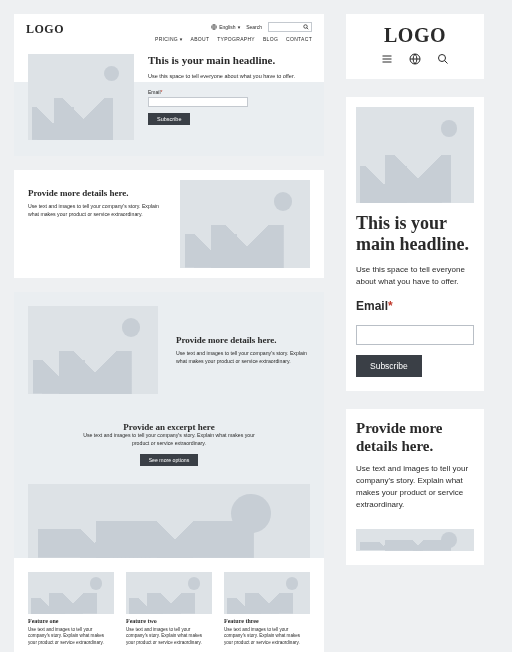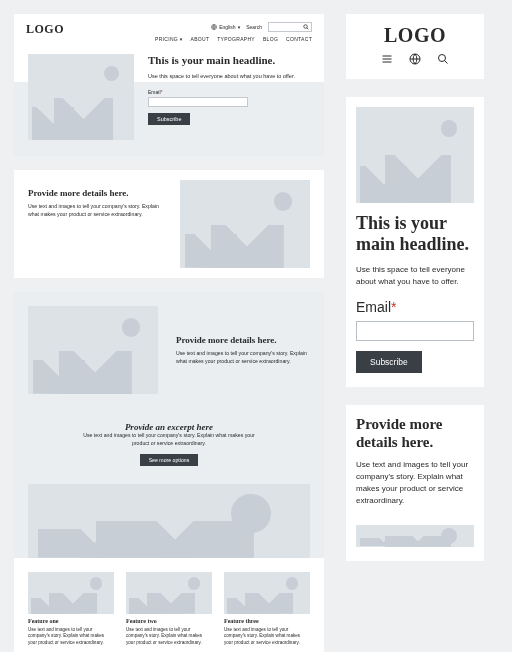--- a/index.html
+++ b/index.html
@@ -63,42 +63,42 @@
   .row2 .ph { width: 130px; height: 88px; }
   .h2 { font-size: 9px; font-weight: 700; margin-bottom: 5px; }
   .body { font-size: 5.2px; line-height: 1.5; }
 
   .sec3-wrap { background: #eaeef1; }
   .sec3-top { display: flex; gap: 18px; padding: 14px; align-items: center; }
   .sec3-top .ph { width: 130px; height: 88px; }
   .sec3-top .txt { flex: 1; }
 
   .excerpt { text-align: center; padding: 14px 20px 10px; }
-  .excerpt .h2 { margin-bottom: 0; font-style: italic; }
+  .excerpt .h2 { margin-bottom: 0; }
   .btn2 { background: #3a3f46; color: #fff; border: none; padding: 3px 9px; font-size: 5.2px; margin-top: 6px; cursor: pointer; }
   .bigph { margin: 8px 14px 0; }
   .bigph .ph { width: 100%; height: 74px; }
 
   .features { display: flex; gap: 12px; padding: 14px; background: #fff; }
   .feat { flex: 1; }
   .feat .ph { width: 100%; height: 42px; margin-bottom: 4px; }
   .feat .ft { font-size: 6px; font-weight: 700; margin-bottom: 3px; }
   .feat .fb { font-size: 4.6px; line-height: 1.5; }
 
   
   .col-mobile { width: 138px; flex: 0 0 auto; display: flex; flex-direction: column; }
   .msec { background: #fff; padding: 10px 10px 14px; }
   .mlogo { font-size: 20px; font-weight: 700; letter-spacing: 0.5px; text-align: center; margin-bottom: 6px; }
   .mnav { display: flex; justify-content: center; gap: 16px; font-size: 10px; }
   .mnav span { cursor: pointer; }
   .mhero { }
   .mhero .ph { width: 100%; height: 96px; margin-bottom: 10px; }
   .mhl { font-size: 18px; font-weight: 700; line-height: 1.15; margin-bottom: 10px; }
   .msub { font-size: 8px; line-height: 1.4; margin-bottom: 12px; }
-  .mlbl { font-size: 14px; margin-bottom: 6px; }
+  .mlbl { font-size: 12px; margin-bottom: 12px; font-weight: bold; }
   input.mfld { width: 100%; border: 1px solid #b9bfc6; height: 20px; font-size: 8px; padding: 0 4px; }
   .mbtn { background: #3a3f46; color: #fff; border: none; padding: 6px 14px; font-size: 8.5px; margin-top: 10px; cursor: pointer; }
   .mgap { height: 18px; }
   .mh2 { font-size: 15px; font-weight: 700; line-height: 1.2; margin-bottom: 8px; }
   .mbody { font-size: 8px; line-height: 1.5; }
   .mph2 .ph { width: 100%; height: 22px; }
 
   svg { display: block; }
 </style>
 </head>

